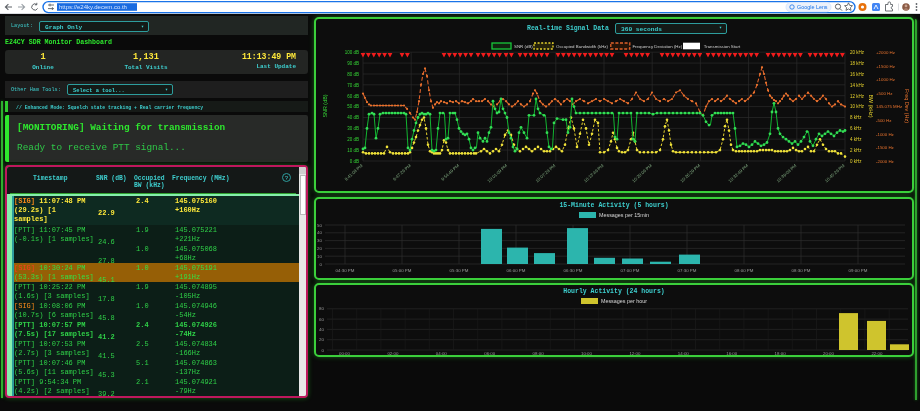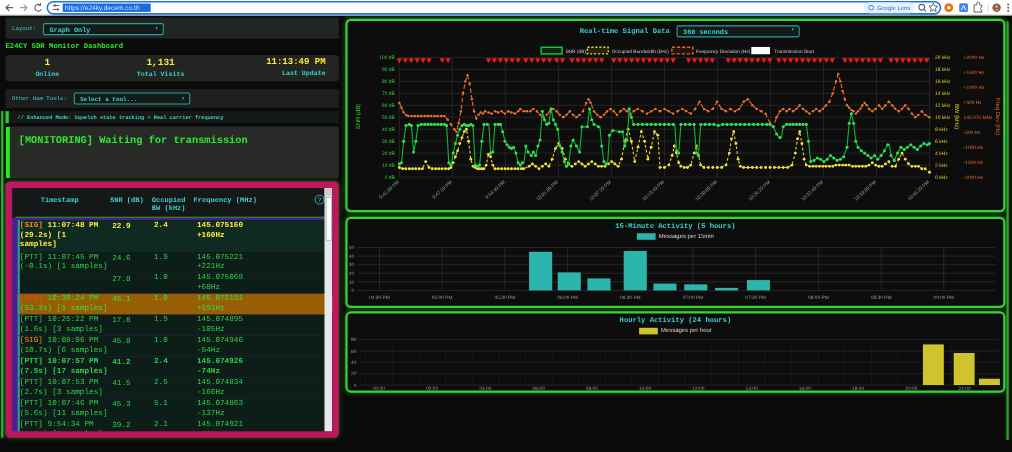--- a/index.html
+++ b/index.html
@@ -70,23 +70,24 @@
   <div class="sel abs" style="left:62px;top:3px;width:106px;height:11px">
     <span class="abs" style="left:5px;top:2.5px;font-size:5.4px;font-weight:bold">Select a tool...</span>
       <span class="ch">▾</span>
   </div>
 </div>
 <div class="abs" style="left:5px;top:101px;width:303px;height:11px;background:#161a17;border-left:3px solid #2ecc2e">
   <span class="cy abs" style="left:8px;top:3.5px;font-size:4.8px;font-weight:bold">// Enhanced Mode: Squelch state tracking + Real carrier frequency</span>
 </div>
 <div class="abs" style="left:5px;top:115px;width:303px;height:47px;background:#27292700;background:#282a28;border-left:4px solid #2ee82e;border-radius:2px">
   <div class="abs" style="left:8px;top:7px;font-size:9.4px;font-weight:bold;color:#2ee82e">[MONITORING] Waiting for transmission</div>
+  <div class="abs" style="left:8px;top:27px;font-size:9.4px;color:#2fc848">Ready to receive PTT signal...</div>
 </div>
 
-<div class="abs" style="left:5px;top:165px;width:303px;height:233px;border:6px solid #be185d;border-radius:4px;background:#4c1d95;overflow:hidden;box-shadow:0 0 5px rgba(40,200,40,.45)">
+<div class="abs" style="left:5px;top:165px;width:303px;height:233px;border:2px solid #be185d;border-radius:4px;background:#86efac;overflow:hidden;box-shadow:0 0 5px rgba(40,200,40,.45)">
   <div class="abs" style="left:0;top:0;width:292px;height:27px;background:#141817">
     <span class="cy abs" style="left:26px;top:8px;font-size:6.4px;font-weight:bold">Timestamp</span>
     <span class="cy abs" style="left:89px;top:8px;font-size:6.4px;font-weight:bold">SNR (dB)</span>
     <span class="cy abs" style="left:127px;top:8px;font-size:6.4px;font-weight:bold">Occupied<br>BW (kHz)</span>
     <span class="cy abs" style="left:165px;top:8px;font-size:6.4px;font-weight:bold">Frequency (MHz)</span>
     <span class="abs" style="left:275px;top:6px;width:9px;height:9px;border:1px solid #2d9d9d;border-radius:50%;color:#3ecfcf;font-size:6px;text-align:center;line-height:9px">?</span>
   </div>
   <div class="abs" style="left:3px;top:25.5px;width:286px;height:1px;background:#2f9f2f"></div>
   <div class="abs" style="left:5px;top:29px;width:290px">
     <div class="trow" style="background:#0e2a21;height:29px;color:#ffe93a;font-weight:bold">
@@ -934,15 +935,15 @@
     <text x="828.5" y="354.5" text-anchor="middle" fill="#9a9a9a" font-size="4.4">20:00</text>
     <text x="876.9" y="354.5" text-anchor="middle" fill="#9a9a9a" font-size="4.4">22:00</text>
     <rect x="839" y="313.1" width="19" height="36.9" fill="#cfc42d"></rect>
     <rect x="867" y="320.9" width="19" height="29.1" fill="#cfc42d"></rect>
     <rect x="890" y="344.3" width="19" height="5.7" fill="#cfc42d"></rect>
 </svg>
 
 <style>
 .trow {position:relative;width:290px;font-size:7px;line-height:9.4px;border-left:2px solid #2d9d9d;overflow:hidden}
 .trow .c1 {position:absolute;left:0px;top:0.5px;width:83px}
-.trow .c2 {position:absolute;left:84px;top:2px}
+.trow .c2 {position:absolute;left:84px;top:13px}
 .trow .c3 {position:absolute;left:122px;top:0.5px}
 .trow .c4 {position:absolute;left:161px;top:0.5px}
 </style>
 </body></html>

